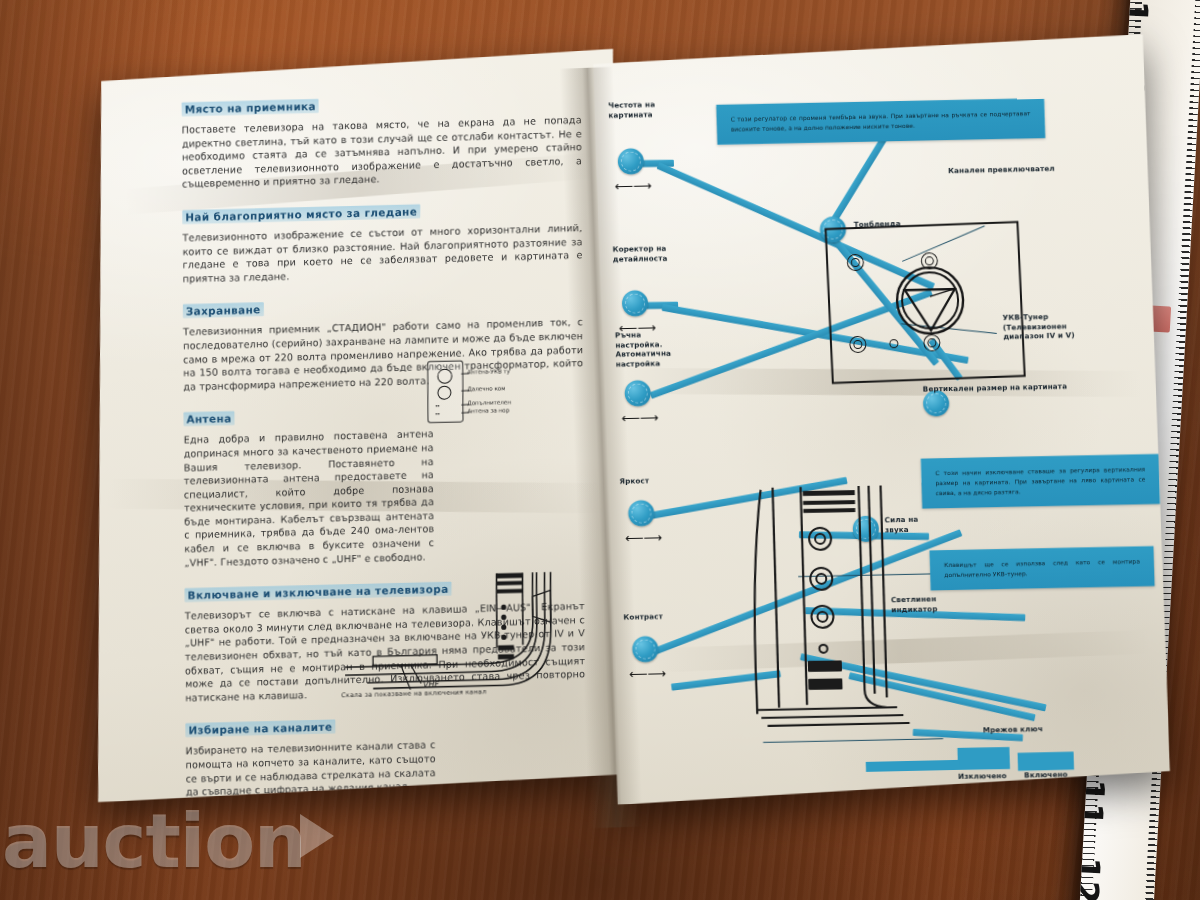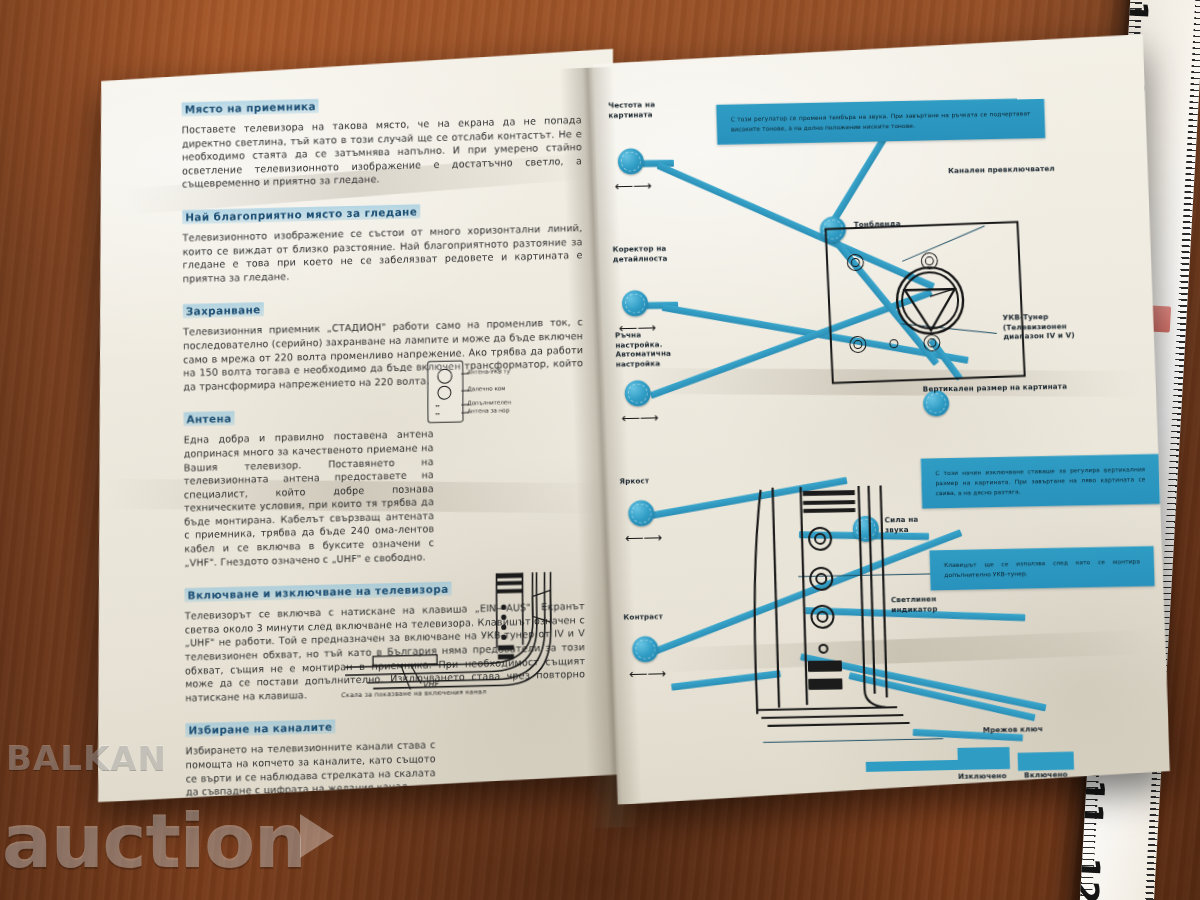--- a/index.html
+++ b/index.html
@@ -471,18 +471,17 @@
         <div class="dlabel" style="left:370px;top:688px;">Мрежов ключ</div>
         <div class="dlabel" style="left:344px;top:734px;">Изключено</div>
         <div class="dlabel" style="left:410px;top:734px;">Включено</div>
       </div>
     </div>
 
     <div class="gutter"></div>
   </div>
 
   <div class="wm">
-    <div class="wm-balkan">BALKAN</div>
     <div class="wm-auction">auction</div>
     <div class="wm-tri"></div>
   </div>
 
 </div>
 
 </body></html>

